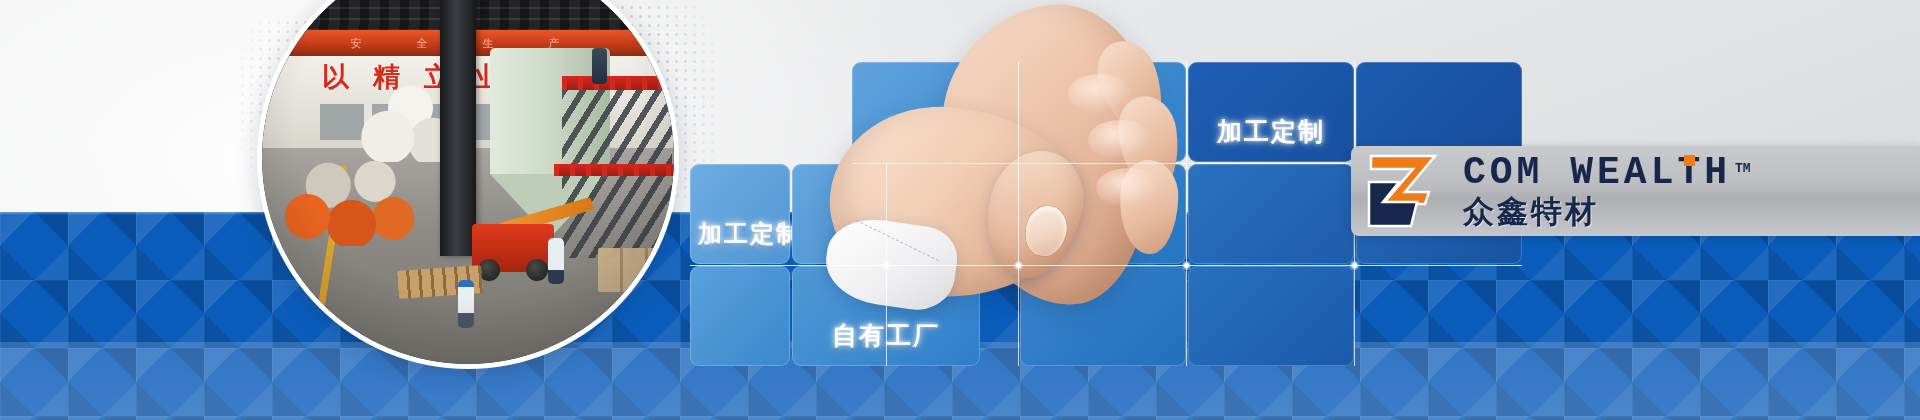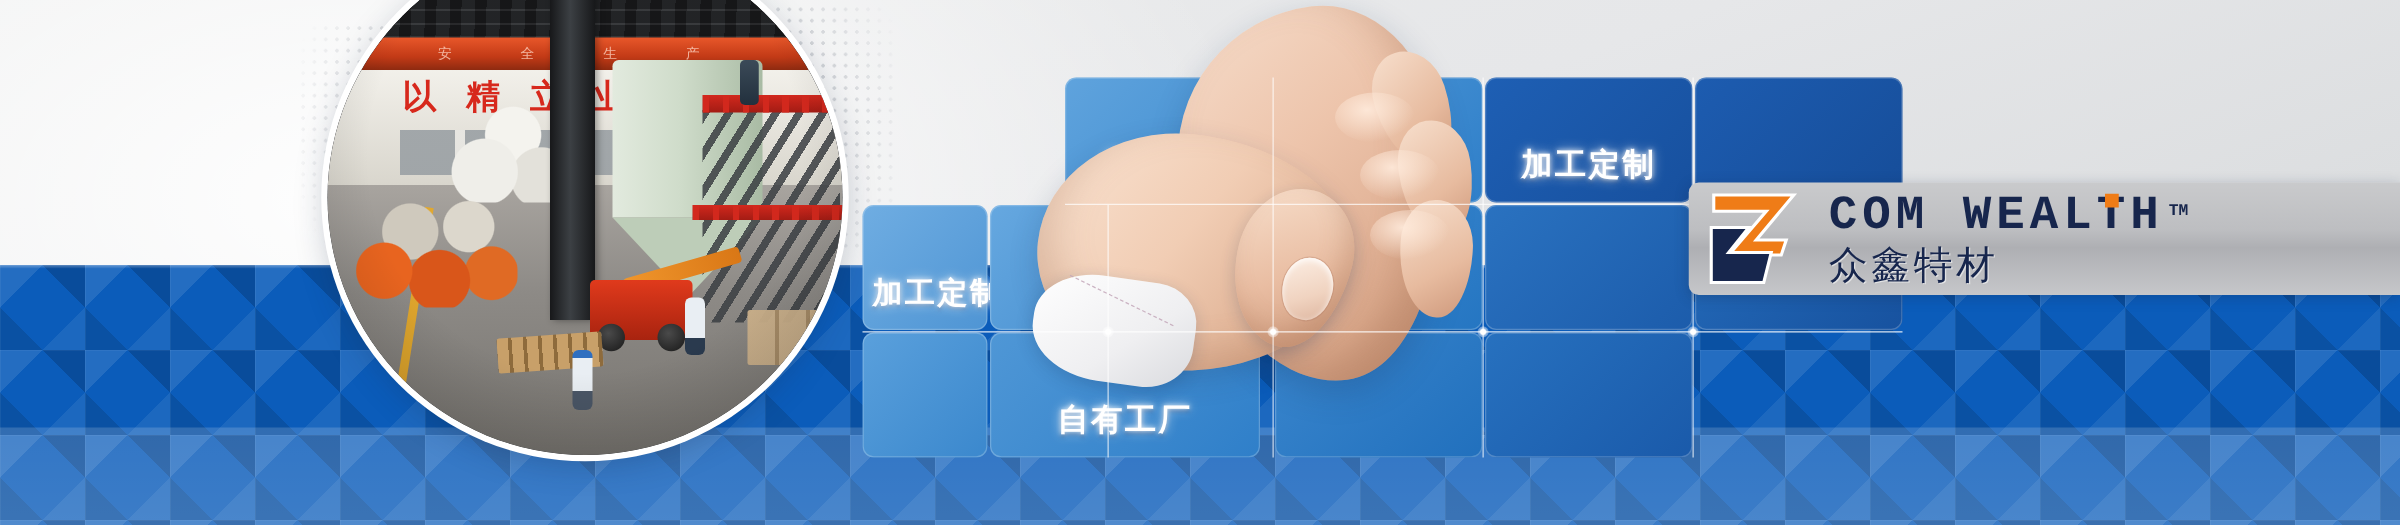--- a/index.html
+++ b/index.html
@@ -314,21 +314,21 @@
     font-family:Liberation Mono, monospace;
   }
   .tm{
     position:absolute;top:-4px;margin-left:4px;font-size:13px;font-weight:bold;
     letter-spacing:0;color:#17264d;
   }
   .logo-en .orange-bar{
     position:absolute;right:36px;top:2px;width:11px;height:11px;background:#ef7c17;
   }
   .logo-cn{
-    color:#17264d;font-size:31px;font-weight:normal;letter-spacing:3px;
+    color:#17264d;font-size:31px;font-weight:bold;letter-spacing:3px;
     line-height:33px;margin-top:2px;white-space:nowrap;
     text-shadow:1px 1px 0 rgba(255,255,255,.55);
   }
 </style>
 </head>
 <body>
 
 <div id="banner">
 
   <div class="sheen"></div>
@@ -385,21 +385,21 @@
     <div class="tile" style="left:0px;top:164px;width:100px;height:100px;background:linear-gradient(135deg,#6fadE2,#4f95d4);">
       <div class="tlabel" style="font-size:24px;left:8px;margin-top:21px;">加工定制</div>
     </div>
     <div class="tile" style="left:102px;top:164px;width:94px;height:100px;background:linear-gradient(135deg,#66a8e0,#4a92d2);"></div>
     <div class="tile" style="left:198px;top:164px;width:130px;height:100px;background:linear-gradient(135deg,#5ea3dd,#3f8ccf);"></div>
     <div class="tile" style="left:330px;top:164px;width:166px;height:100px;background:linear-gradient(135deg,#3f8ad0,#2576c2);"></div>
     <div class="tile" style="left:498px;top:164px;width:166px;height:100px;background:linear-gradient(135deg,#2a72c0,#1c5cab);"></div>
     <div class="tile" style="left:666px;top:164px;width:166px;height:100px;background:linear-gradient(135deg,#256cbb,#17529f);"></div>
 
     <div class="tile" style="left:0px;top:266px;width:100px;height:100px;background:linear-gradient(135deg,#5aa0dc,#3b88cd);"></div>
-    <div class="tile" style="left:102px;top:266px;width:216px;height:100px;background:linear-gradient(135deg,#4f97d6,#2f7fc9);">
+    <div class="tile" style="left:102px;top:266px;width:188px;height:100px;background:linear-gradient(135deg,#4f97d6,#2f7fc9);">
       <div class="tlabel">自有工厂</div>
     </div>
     <div class="tile" style="left:330px;top:266px;width:166px;height:100px;background:linear-gradient(135deg,#3a86cd,#2170bd);"></div>
     <div class="tile" style="left:498px;top:266px;width:166px;height:100px;background:linear-gradient(135deg,#2771bf,#1a5aaa);"></div>
 
     <div class="hands">
       <div class="hand hand-right"></div>
       <div class="finger f1"></div>
       <div class="finger f2"></div>
       <div class="finger f3"></div>

